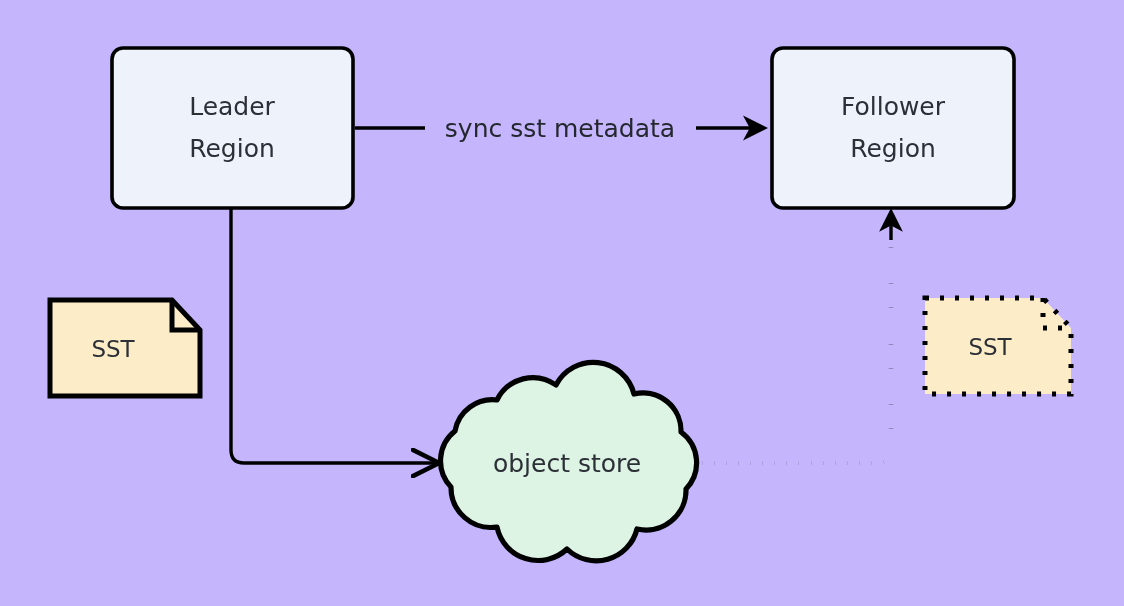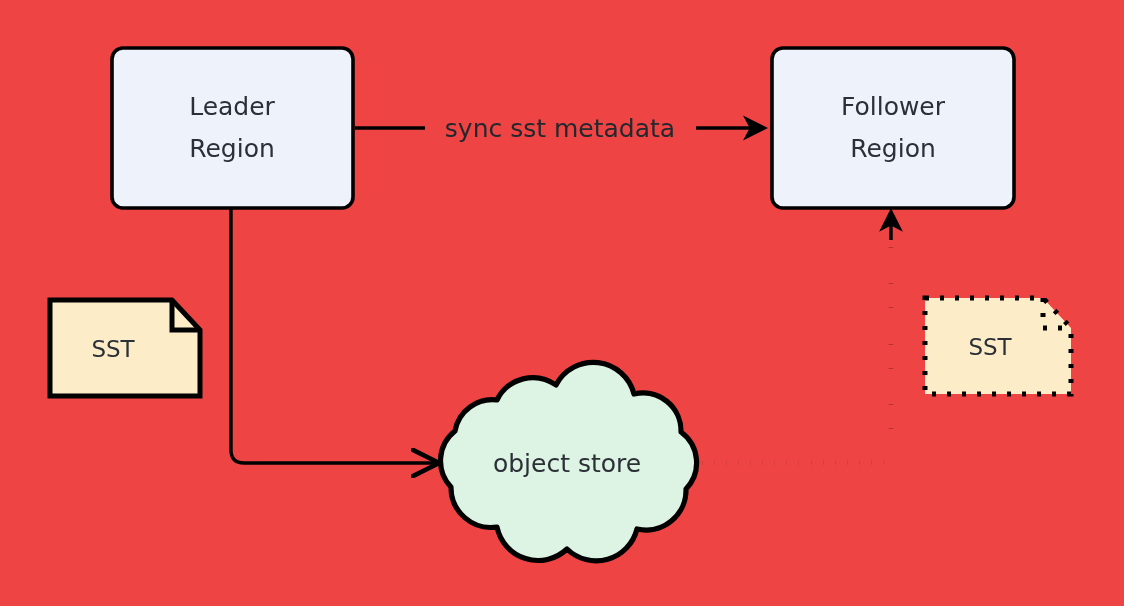--- a/index.html
+++ b/index.html
@@ -10,21 +10,21 @@
   body {
     width: 1124px;
     height: 606px;
     font-family: "DejaVu Sans", "Liberation Sans", sans-serif;
     overflow: hidden;
   }
   #diagram-root {
     position: relative;
     width: 1124px;
     height: 606px;
-    background: #ef4444;
+    background: #c4b5fd;
   }
   svg.canvas {
     position: absolute;
     top: 0;
     left: 0;
     width: 1124px;
     height: 606px;
   }
   .node-label {
     font-family: "DejaVu Sans", "Liberation Sans", sans-serif;

